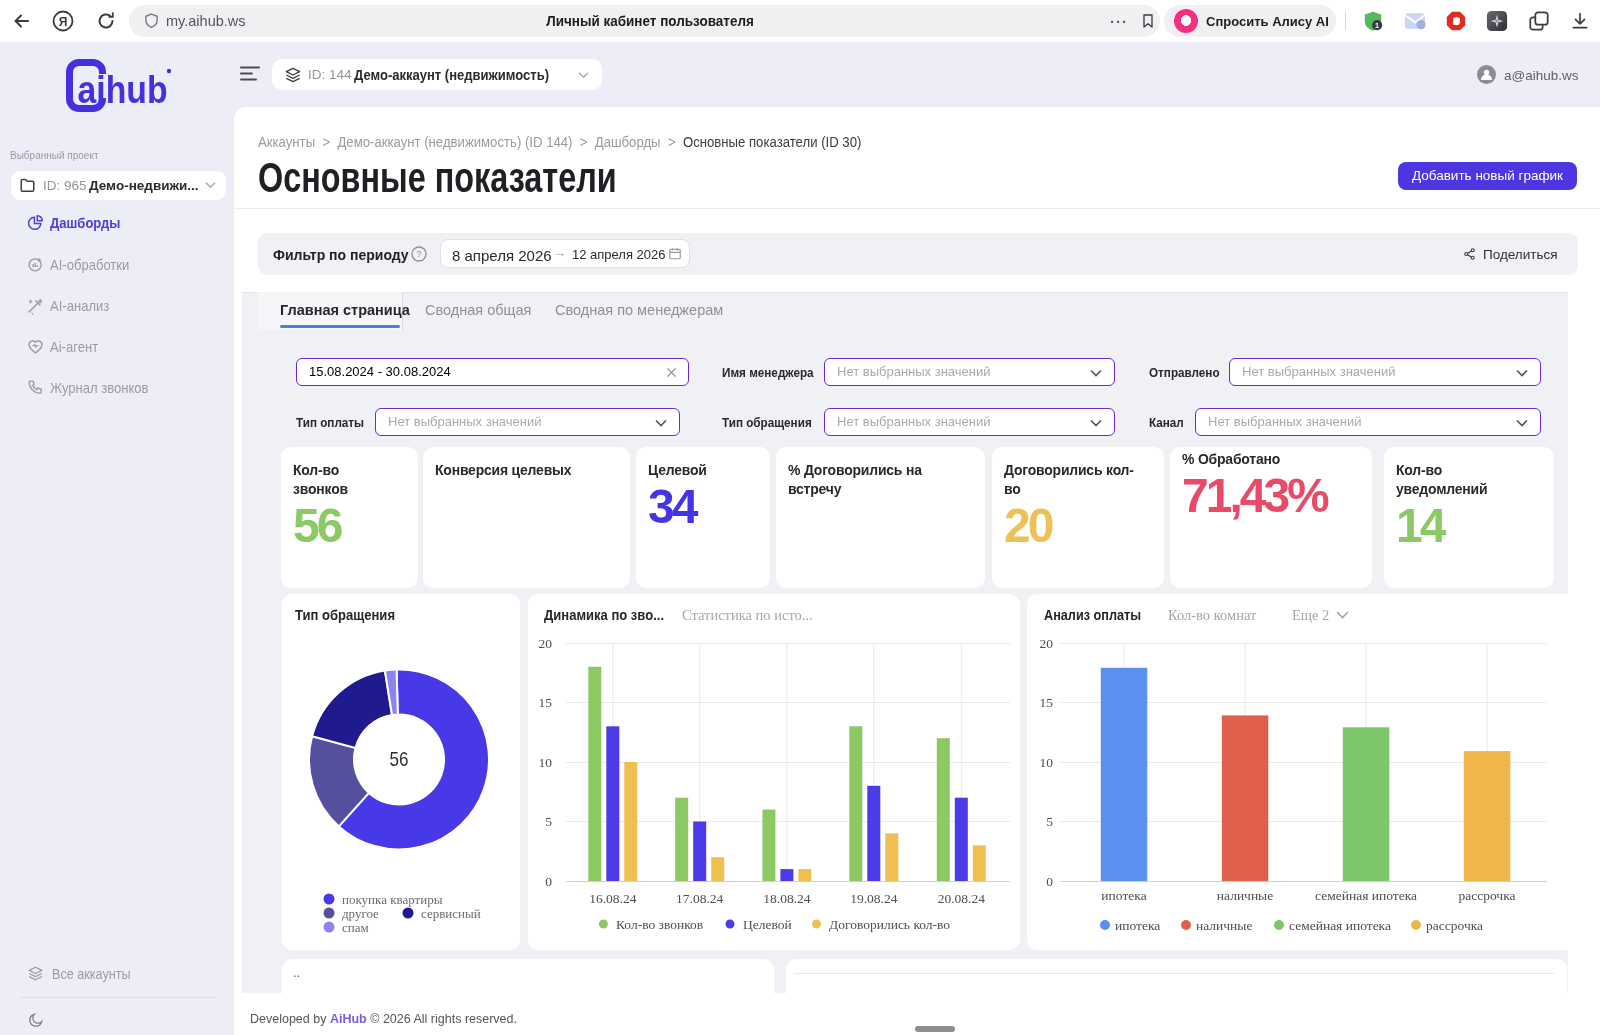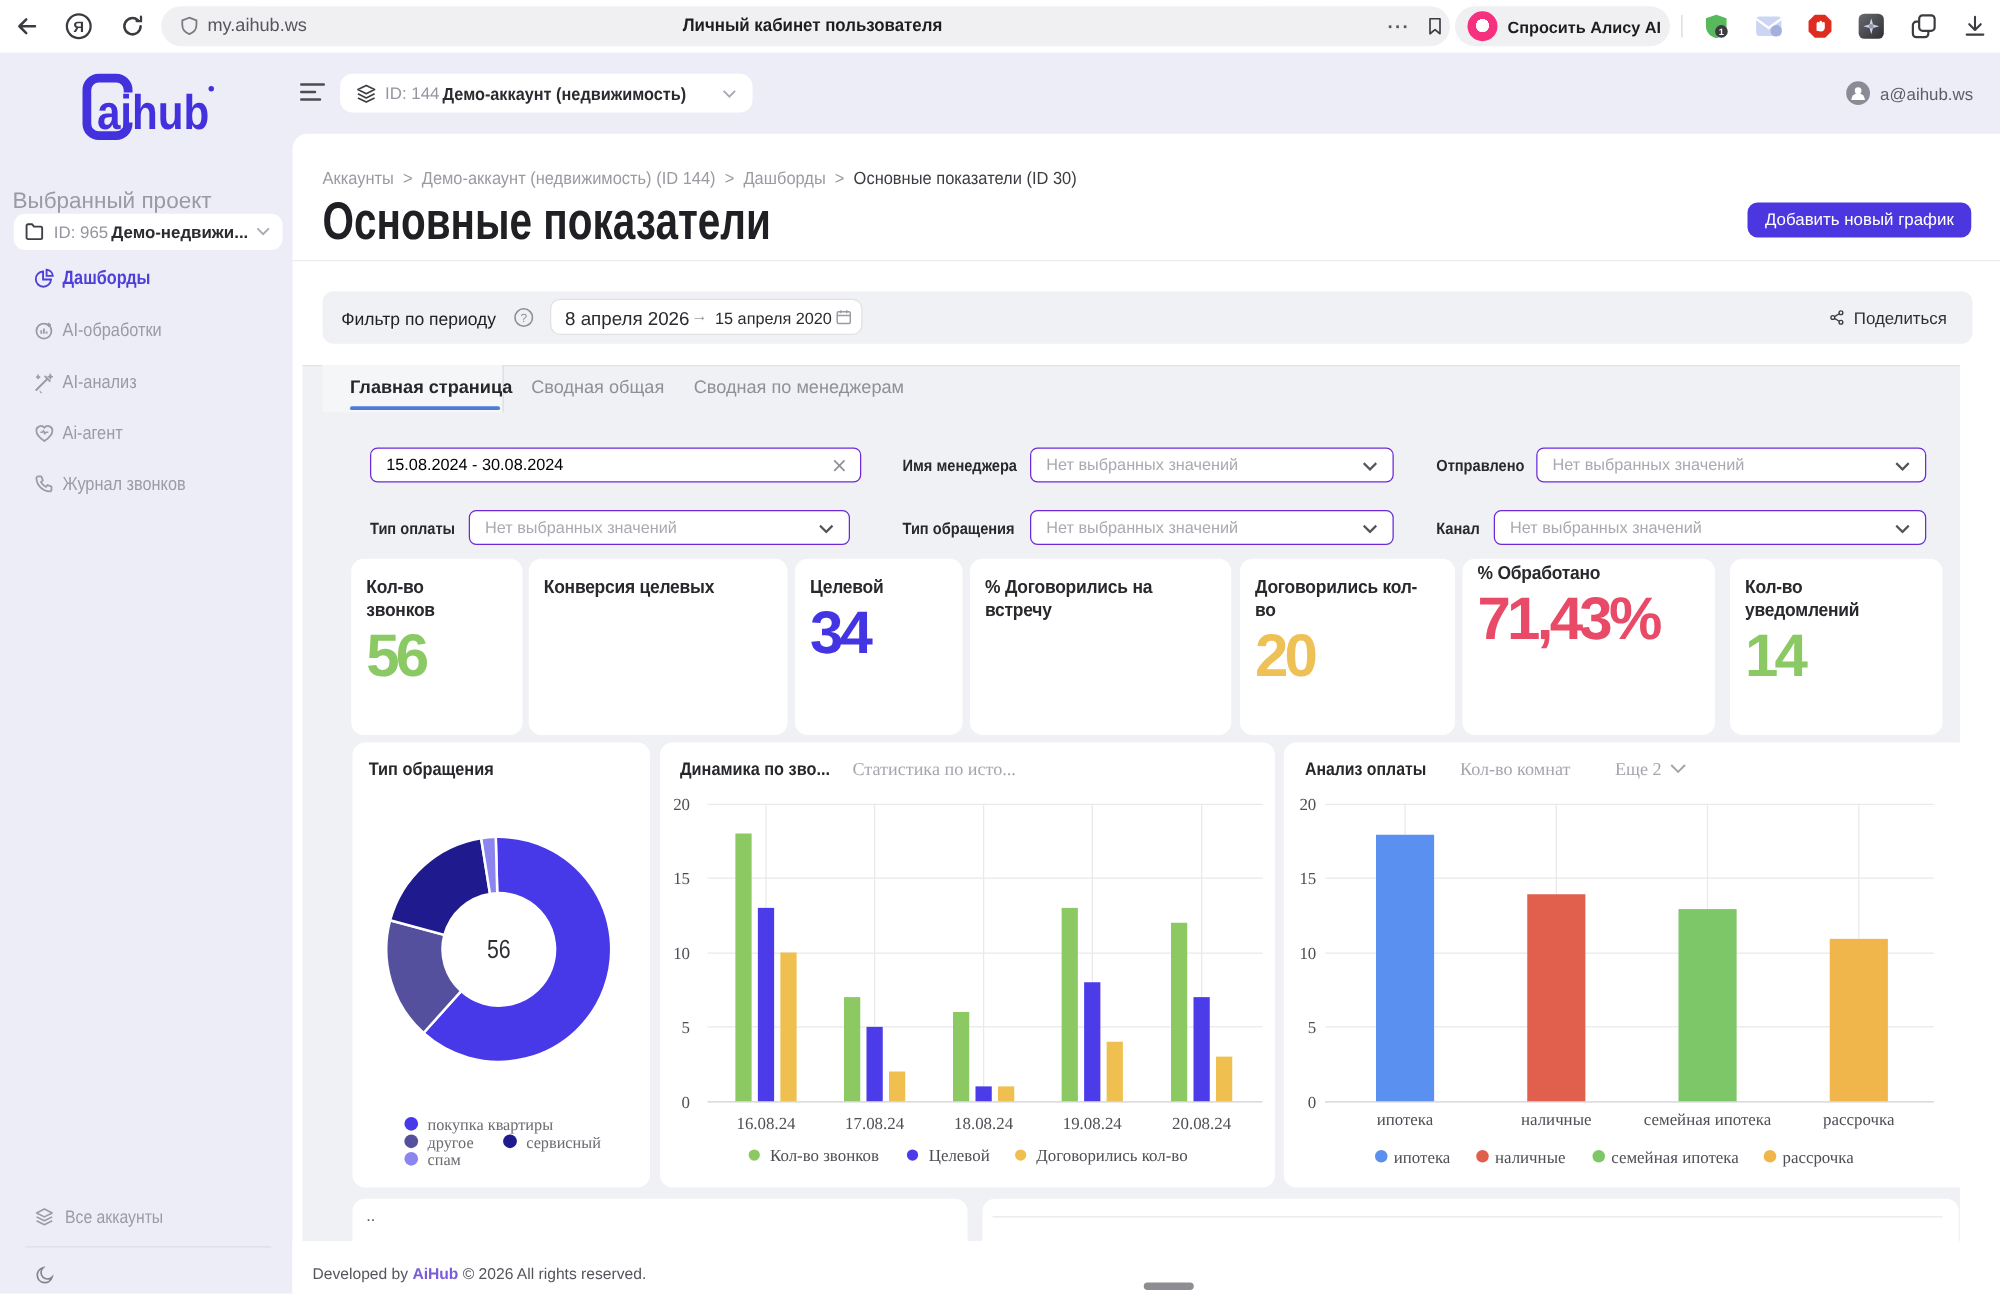--- a/index.html
+++ b/index.html
@@ -90,21 +90,21 @@
 </div>
 
 <div class="abs appbg"></div>
 <div class="abs mainpanel"></div>
 
 <svg class="abs" style="left:64px;top:58px" width="110" height="56" viewBox="0 0 110 56">
   <path d="M38.5 16 V 14 A 9.5 9.5 0 0 0 29 4.5 H 15 A 9.5 9.5 0 0 0 5.5 14 V 41 A 9.5 9.5 0 0 0 15 50.5 H 29 A 9.5 9.5 0 0 0 38.5 41 V 40" fill="none" stroke="#4331dd" stroke-width="7"></path>
   <text x="13.5" y="45" font-size="39" font-weight="700" fill="#4331dd" font-family="Liberation Sans" textLength="90" lengthAdjust="spacingAndGlyphs">aihub</text>
   <circle cx="105" cy="13" r="2.2" fill="#4331dd"></circle>
 </svg>
-<div class="abs" style="left:10px;top:150px;font-size:18px;color:#9a99a6">Выбранный проект</div>
+<div class="abs" style="left:10px;top:150px;font-size:10px;color:#9a99a6">Выбранный проект</div>
 <div class="abs" style="left:11px;top:171px;width:215px;height:29px;background:#fff;border-radius:9px;"></div>
 <svg class="abs" style="left:20px;top:178px" width="15" height="14" viewBox="0 0 24 22" fill="none" stroke="#3e3e44" stroke-width="2.4" stroke-linejoin="round">
     <path d="M2 19 V4 a2 2 0 0 1 2-2 h5 l2.5 3 H20 a2 2 0 0 1 2 2 V19 a2 2 0 0 1-2 2 H4 a2 2 0 0 1-2-2 Z"></path>
   </svg>
 <div class="abs" style="left:43px;top:178px;font-size:13.5px;color:#95949f">ID: 965</div>
 <div class="abs" style="left:89px;top:178px;font-size:13.5px;font-weight:700;color:#2a2a30">Демо-недвижи...</div>
 <svg class="abs" style="left:205px;top:181px" width="11" height="8" viewBox="0 0 12 8" fill="none" stroke="#a8a8b2" stroke-width="1.6">
     <path d="M1 1.5 L6 6.5 L11 1.5"></path>
   </svg>
 
@@ -167,29 +167,29 @@
     <path d="M5 19 a7 7 0 0 1 14 0 Z"></path>
   </svg>
 <div class="abs" style="left:1504px;top:68px;font-size:13.5px;color:#5e5e66">a@aihub.ws</div>
 
 <div class="abs" style="left:258px;top:134px;font-size:14px;color:#9a9aa2;transform:scaleX(.94);transform-origin:left top;white-space:nowrap">Аккаунты&nbsp;&nbsp;&gt;&nbsp;&nbsp;Демо-аккаунт (недвижимость) (ID 144)&nbsp;&nbsp;&gt;&nbsp;&nbsp;Дашборды&nbsp;&nbsp;&gt;&nbsp;&nbsp;<span style="color:#3c3c42">Основные показатели (ID 30)</span></div>
 <div class="abs" style="left:258px;top:155px;font-size:42.5px;line-height:46px;font-weight:700;color:#202024;transform:scaleX(.762);transform-origin:left top;white-space:nowrap">Основные показатели</div>
 <div class="abs" style="left:1398px;top:162px;width:179px;height:28px;background:#4b36df;border-radius:8px;color:#fff;font-size:13.5px;text-align:center;line-height:28px;">Добавить новый график</div>
 <div class="abs" style="left:234px;top:208px;width:1366px;height:1px;background:#ebebee"></div>
 
 <div class="abs graybox" style="left:258px;top:233px;width:1320px;height:42px;border-radius:9px;"></div>
-<div class="abs" style="left:273px;top:247px;font-size:14px;font-weight:400;color:#222226">Фильтр по периоду</div>
+<div class="abs" style="left:273px;top:247px;font-size:14px;font-weight:700;color:#222226">Фильтр по периоду</div>
 <svg class="abs" style="left:411px;top:246px" width="16" height="16" viewBox="0 0 16 16" fill="none">
     <circle cx="8" cy="8" r="7" stroke="#8f8f98" stroke-width="1.3"></circle>
     <text x="8" y="11.4" text-anchor="middle" font-size="9.5" fill="#8f8f98" font-family="Liberation Sans">?</text>
   </svg>
 <div class="abs" style="left:440px;top:239px;width:250px;height:29px;background:#fff;border:1px solid #e0e0e5;border-radius:8px;"></div>
 <div class="abs" style="left:452px;top:247px;font-size:15px;color:#2a2a30">8 апреля 2026</div>
 <div class="abs" style="left:553px;top:245px;font-size:13px;color:#9a9aa2">→</div>
-<div class="abs" style="left:572px;top:247px;font-size:13px;color:#2a2a30">15 апреля 2020</div>
+<div class="abs" style="left:572px;top:247px;font-size:13px;color:#2a2a30">12 апреля 2026</div>
 <svg class="abs" style="left:668px;top:246px" width="14" height="15" viewBox="0 0 24 24" fill="none" stroke="#9a9aa2" stroke-width="2">
     <rect x="3" y="5" width="18" height="16" rx="2"></rect>
     <path d="M3 10 H21 M8 3 V7 M16 3 V7"></path>
   </svg>
 <svg class="abs" style="left:1463px;top:247px" width="13" height="14" viewBox="0 0 24 24" fill="none" stroke="#3a3a40" stroke-width="2">
     <circle cx="18" cy="5" r="2.8"></circle>
     <circle cx="6" cy="12" r="2.8"></circle>
     <circle cx="18" cy="19" r="2.8"></circle>
     <path d="M8.5 10.6 L15.5 6.5 M8.5 13.4 L15.5 17.5"></path>
   </svg>

